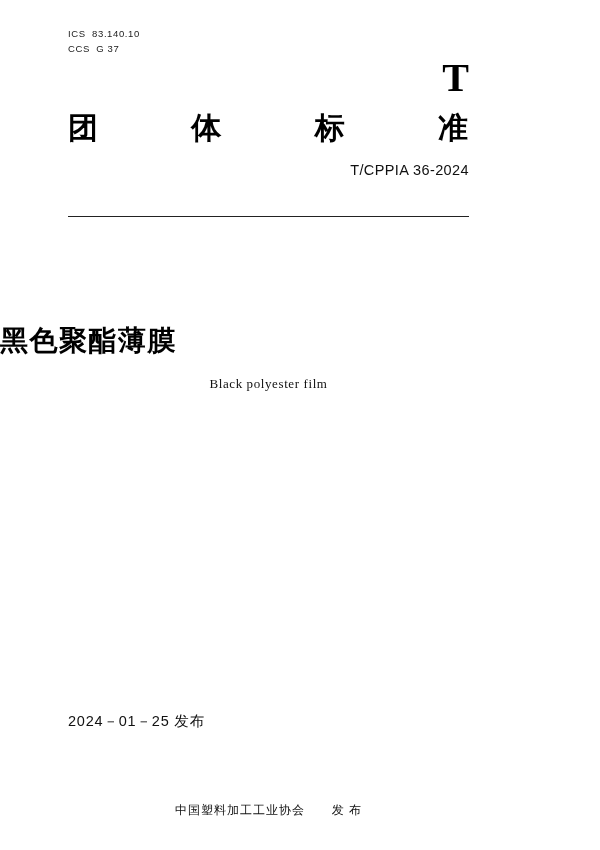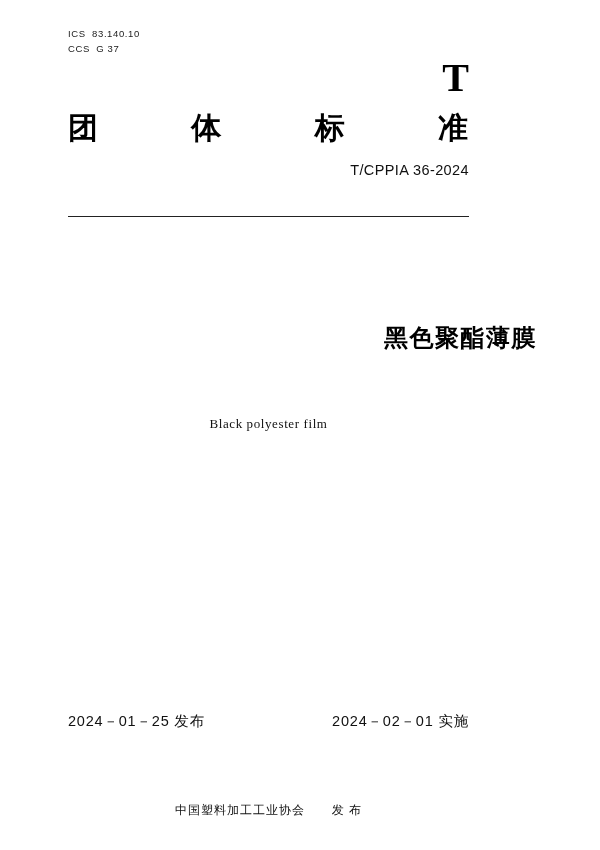--- a/index.html
+++ b/index.html
@@ -79,39 +79,38 @@
     right: 68px;
     top: 216px;
     height: 1px;
     background: #222222;
   }
 
   
   .title-cn {
     position: absolute;
     left: 0;
-    right: 0;
+    right: 8px;
     top: 322px;
-    text-align: right;
-    font-size: 24px;
+    text-align: left;
+    font-size: 28px;
     font-weight: bold;
     letter-spacing: 1.5px;
     color: #000000;
   }
   .title-en {
     position: absolute;
     left: 0;
     right: 0;
     top: 376px;
     text-align: center;
     font-size: 13px;
     font-family: "Liberation Serif", serif;
     letter-spacing: 0.6px;
     color: #111111;
-    margin-top: 40px;
   }
 
   
   .dates {
     position: absolute;
     left: 68px;
     right: 68px;
     top: 712px;
     display: flex;
     justify-content: space-between;
@@ -155,21 +154,20 @@
 
   <div class="std-no">T/CPPIA 36-2024</div>
 
   <div class="rule"></div>
 
   <div class="title-cn">黑色聚酯薄膜</div>
   <div class="title-en">Black polyester film</div>
 
   <div class="dates">
     <span>2024－01－25 发布</span>
-    <span>2024－02－01 实施</span>
   </div>
 
   <div class="publisher">
     <span>中国塑料加工工业协会</span>
     <span class="gap"></span>
     <span>发  布</span>
   </div>
 
 </div>
 

